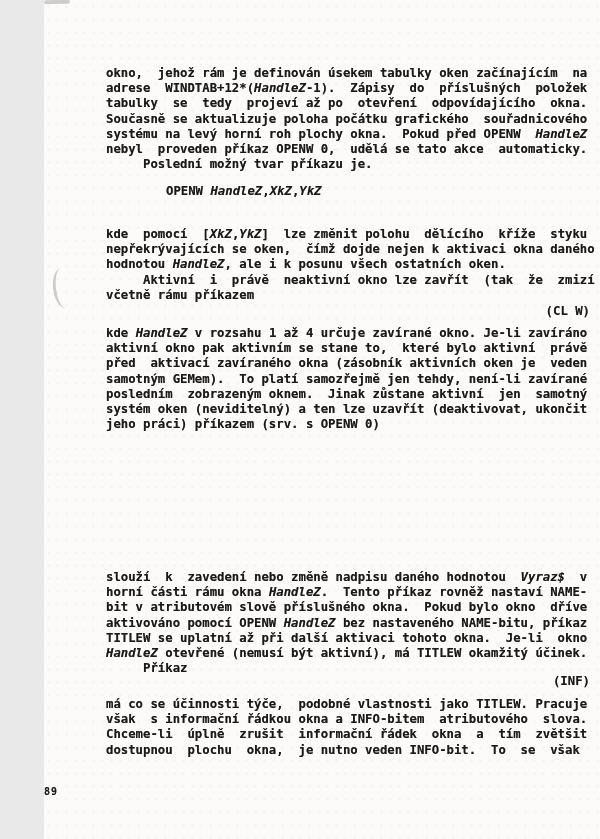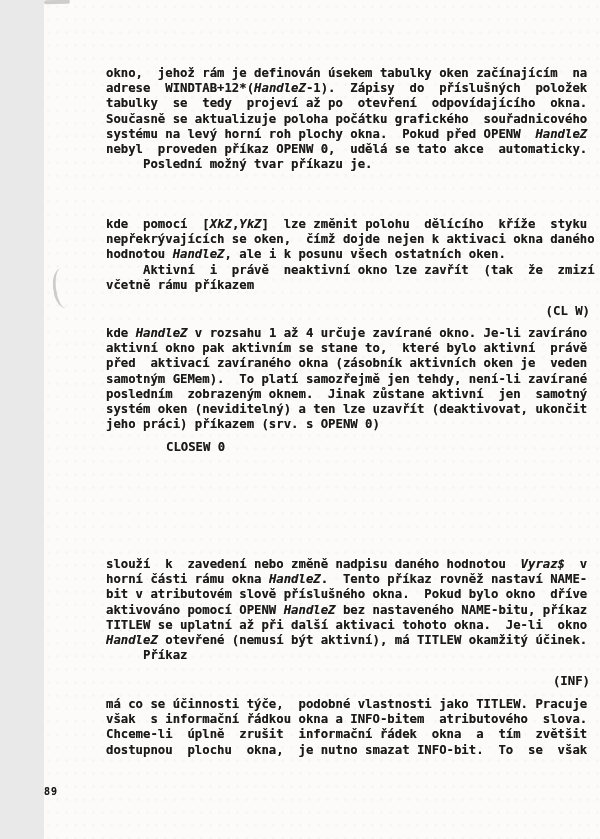--- a/index.html
+++ b/index.html
@@ -84,58 +84,58 @@
   <div class="paren-mark"></div>
 
   <pre class="para" style="top:66px">okno,  jehož rám je definován úsekem tabulky oken začínajícím  na
 adrese  WINDTAB+12*(<i>HandleZ</i>-1).  Zápisy  do  příslušných  položek
 tabulky  se  tedy  projeví až po  otevření  odpovídajícího  okna.
 Současně se aktualizuje poloha počátku grafického  souřadnicového
 systému na levý horní roh plochy okna.  Pokud před OPENW  <i>HandleZ</i>
 nebyl  proveden příkaz OPENW 0,  udělá se tato akce  automaticky.
      Poslední možný tvar příkazu je.</pre>
 
+  <div class="cmd" style="top:184px">
+    <pre class="code">OPENW <i>HandleZ</i>,<i>XkZ</i>,<i>YkZ</i></pre>
+    <span class="tag"></span>
+  </div>
 
-  <pre class="para" style="top:217px">kde  pomocí  [<i>XkZ</i>,<i>YkZ</i>]  lze změnit polohu  dělícího  kříže  styku
+  <pre class="para" style="top:227px">kde  pomocí  [<i>XkZ</i>,<i>YkZ</i>]  lze změnit polohu  dělícího  kříže  styku
 nepřekrývajících se oken,  čímž dojde nejen k aktivaci okna daného
 hodnotou <i>HandleZ</i>, ale i k posunu všech ostatních oken.
      Aktivní  i  právě  neaktivní okno lze zavřít  (tak  že  zmizí
 včetně rámu příkazem</pre>
 
   <div class="cmd" style="top:296px">
     <span class="tag">(CL W)</span>
   </div>
 
   <pre class="para" style="top:326px">kde <i>HandleZ</i> v rozsahu 1 až 4 určuje zavírané okno. Je-li zavíráno
 aktivní okno pak aktivním se stane to,  které bylo aktivní  právě
 před  aktivací zavíraného okna (zásobník aktivních oken je  veden
 samotným GEMem).  To platí samozřejmě jen tehdy, není-li zavírané
 posledním  zobrazeným oknem.  Jinak zůstane aktivní  jen  samotný
 systém oken (neviditelný) a ten lze uzavřít (deaktivovat, ukončit
 jeho práci) příkazem (srv. s OPENW 0)</pre>
 
-  <div class="cmd" style="top:440px">
-    <pre class="code">CLOSEW 0</pre>
-    <span class="tag"></span>
-  </div>
 
 
 
-  <pre class="para" style="top:557px">slouží  k  zavedení nebo změně nadpisu daného hodnotou  <i>Vyraz$</i>  v
+  <pre class="para" style="top:570px">slouží  k  zavedení nebo změně nadpisu daného hodnotou  <i>Vyraz$</i>  v
 horní části rámu okna <i>HandleZ</i>.  Tento příkaz rovněž nastaví NAME-
 bit v atributovém slově příslušného okna.  Pokud bylo okno  dříve
 aktivováno pomocí OPENW <i>HandleZ</i> bez nastaveného NAME-bitu, příkaz
 TITLEW se uplatní až při další aktivaci tohoto okna.  Je-li  okno
 <i>HandleZ</i> otevřené (nemusí být aktivní), má TITLEW okamžitý účinek.
      Příkaz</pre>
 
   <div class="cmd" style="top:666px">
     <span class="tag">(INF)</span>
   </div>
 
   <pre class="para" style="top:697px">má co se účinnosti týče,  podobné vlastnosti jako TITLEW. Pracuje
 však  s informační řádkou okna a INFO-bitem  atributového  slova.
 Chceme-li  úplně  zrušit  informační řádek  okna  a  tím  zvětšit
-dostupnou  plochu  okna,  je nutno smazat INFO-bit.  To  se  však</pre>
+dostupnou  plochu  okna,  je nutno veden INFO-bit.  To  se  však</pre>
 
   <div class="pagenum">89</div>
 
 </div>
 
 </body></html>

